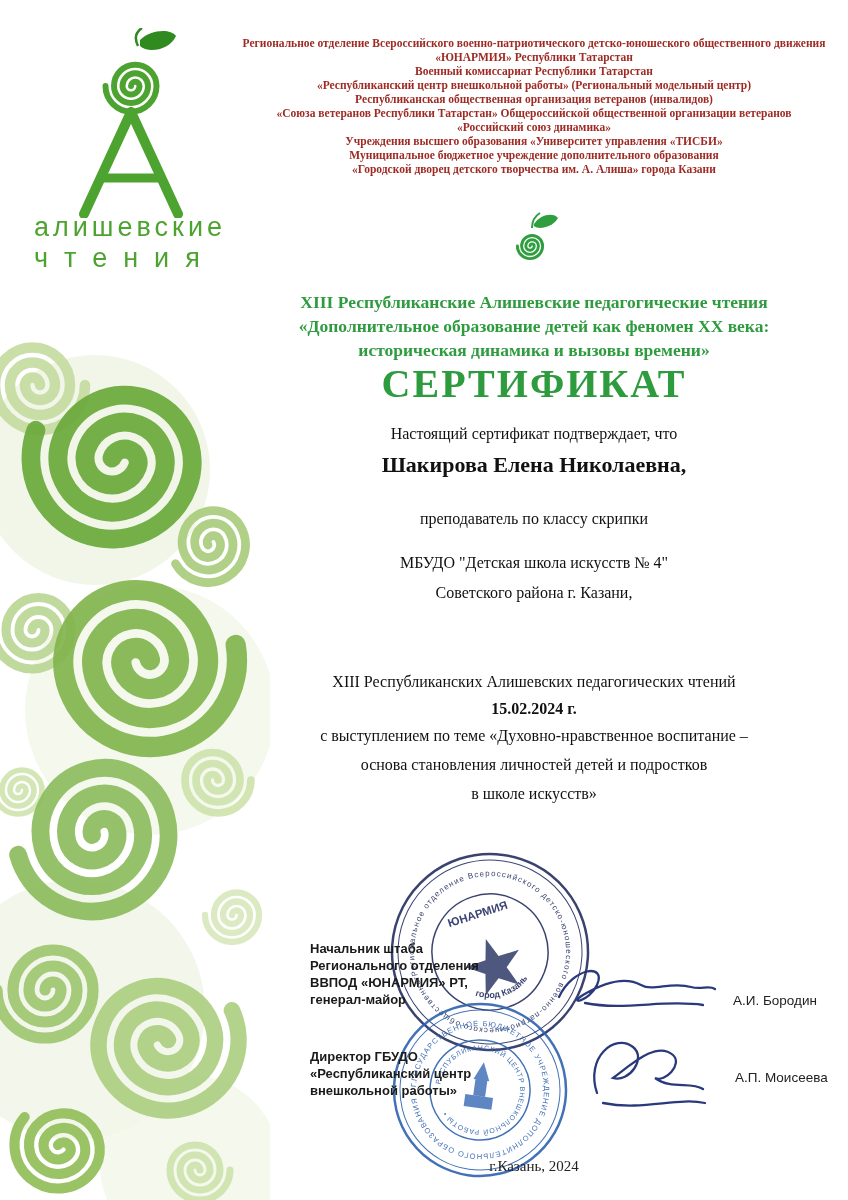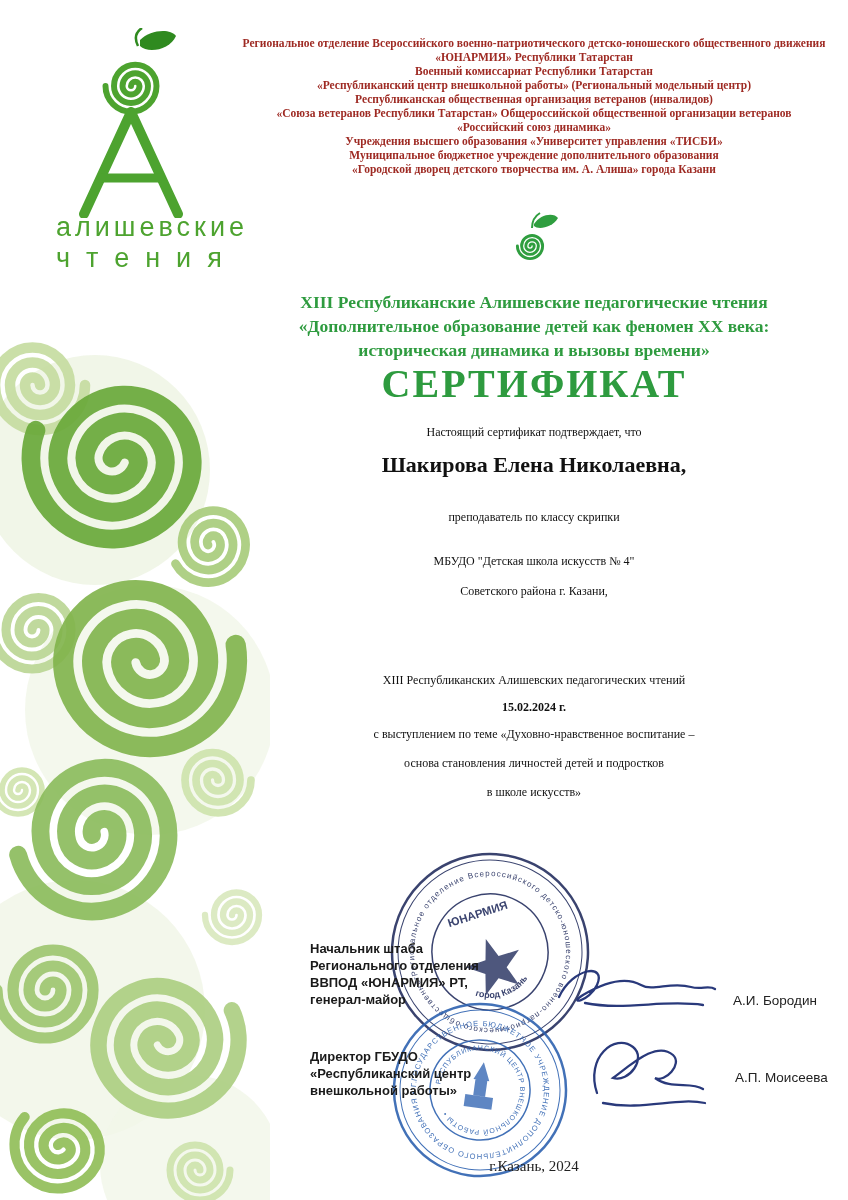--- a/index.html
+++ b/index.html
@@ -10,33 +10,33 @@
   }
   .abs{position:absolute;}
   .col{left:228px;width:612px;text-align:center;}
   .header-block{
     top:36px;color:#9e2a23;font-weight:bold;
     font-size:11.5px;line-height:14px;
   }
   .header-block div{white-space:nowrap;}
   .logo-text{
     left:34px;top:212px;color:#4da32f;
-    font-family:"Liberation Sans",sans-serif;font-size:27px;line-height:31px;margin-left:22px;
+    font-family:"Liberation Sans",sans-serif;font-size:27px;line-height:31px;
   }
   .logo-text .l1{letter-spacing:4px;}
   .logo-text .l2{letter-spacing:16px;}
   .event-head{
     top:290px;color:#2e9b3f;font-weight:bold;
     font-size:17.5px;line-height:24px;
   }
   .cert-title{
     top:360px;color:#2e9b3f;font-weight:bold;
     font-size:40px;letter-spacing:2px;
   }
-  .bline{font-size:12px;}
+  .bline{font-size:16px;}
   .b-intro{top:425px;}
   .b-name{top:452px;font-size:22px;font-weight:bold;}
   .b-pos{top:510px;}
   .b-org1{top:554px;}
   .b-org2{top:584px;}
   .b-part1{top:645px;}
   .b-part2{top:673px;}
   .b-date{top:700px;font-weight:bold;}
   .b-top1{top:727px;}
   .b-top2{top:756px;}

